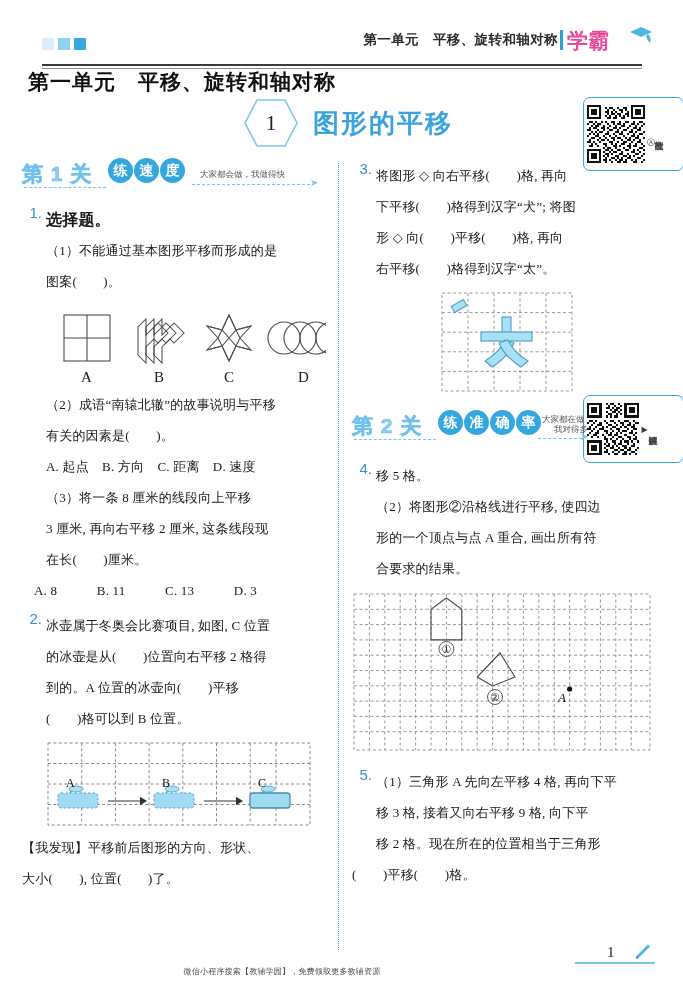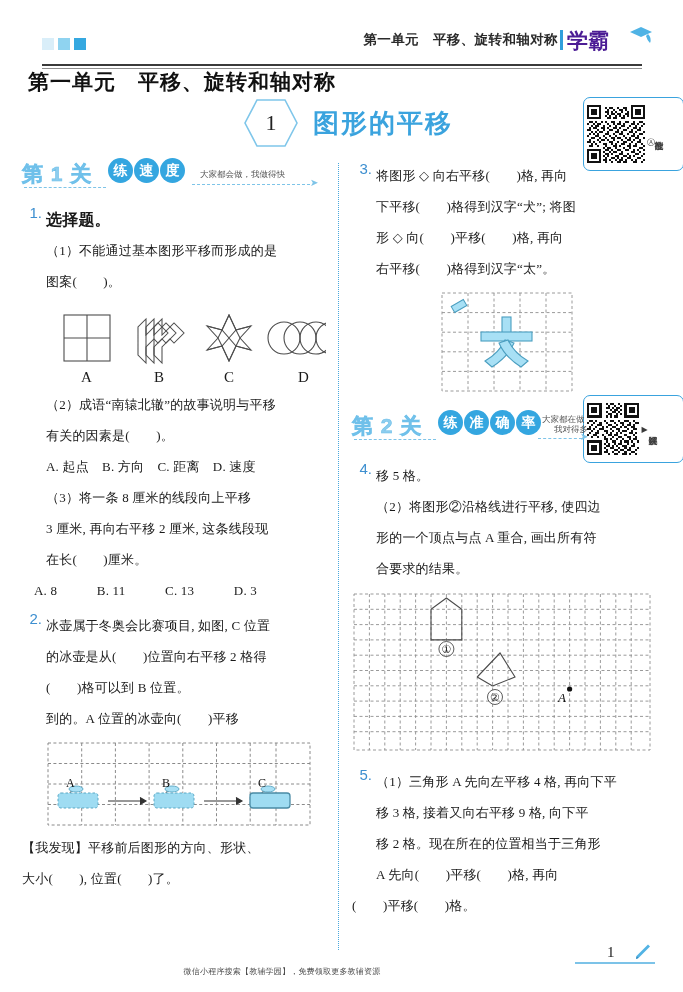--- a/index.html
+++ b/index.html
@@ -18,21 +18,21 @@
     position:absolute;right:125px;top:5px;
     font-family:"Liberation Sans","DejaVu Sans",sans-serif;
     font-weight:bold;font-size:13.5px;letter-spacing:.4px;color:#2b2b2b;
     white-space:nowrap;
   }
   .hdr-logo{position:absolute;right:28px;top:0px;height:30px;width:95px;}
   .hdr-logo .bar{position:absolute;left:0;top:4px;width:3px;height:20px;background:#2f9fdc;}
   .hdr-logo .txt{
     position:absolute;left:7px;top:1px;
     font-family:"Liberation Sans","DejaVu Sans",sans-serif;
-    font-weight:bold;font-size:21px;color:#4c1d95;letter-spacing:0px;
+    font-weight:bold;font-size:21px;color:#ec4899;letter-spacing:0px;
   }
   .hdr-rule{position:absolute;left:42px;top:38px;width:600px;height:2px;background:#3a3a3a;}
   .hdr-rule2{position:absolute;left:42px;top:41.5px;width:600px;height:1px;background:#8e8e8e;}
 
   
   .unit-title{
     position:absolute;left:28px;top:68px;
     font-family:"Liberation Sans","DejaVu Sans",sans-serif;
     font-weight:bold;font-size:21px;color:#111;letter-spacing:1px;
   }
@@ -600,22 +600,22 @@
         <div class="line">在长(　　)厘米。</div>
       </div>
     </div>
     <div style="margin-left:12px" class="line">A. 8　　　B. 11　　　C. 13　　　D. 3</div>
 
     <div class="q" style="margin-top:4px">
       <div class="qnum">2.</div>
       <div class="qbody">
         <div class="line">冰壶属于冬奥会比赛项目, 如图, C 位置</div>
         <div class="line">的冰壶是从(　　)位置向右平移 2 格得</div>
+        <div class="line">到的。A 位置的冰壶向(　　)平移</div>
         <div class="line">(　　)格可以到 B 位置。</div>
-        <div class="line">到的。A 位置的冰壶向(　　)平移</div>
 
         <div class="fig" style="margin-top:6px">
           <svg width="268" height="88" viewBox="0 0 268 88">
             <g stroke="#8a8a8a" stroke-width="1" stroke-dasharray="3,2.4" fill="none">
               <rect x="2" y="3" width="262" height="82"></rect>
               <line x1="2" y1="23.5" x2="264" y2="23.5"></line>
               <line x1="2" y1="44" x2="264" y2="44"></line>
               <line x1="2" y1="64.5" x2="264" y2="64.5"></line>
               <line x1="35.7" y1="3" x2="35.7" y2="85"></line>
               <line x1="69.4" y1="3" x2="69.4" y2="85"></line>
@@ -776,21 +776,20 @@
         <text x="206" y="110" font-size="13" font-style="italic" font-family="Liberation Serif, serif" fill="#111">A</text>
       </svg>
     </div>
 
     <div class="q" style="margin-top:10px">
       <div class="qnum">5.</div>
       <div class="qbody">
         <div class="line">（1）三角形 A 先向左平移 4 格, 再向下平</div>
         <div class="line">移 3 格, 接着又向右平移 9 格, 向下平</div>
         <div class="line">移 2 格。现在所在的位置相当于三角形</div>
-        <div class="line">A 先向(　　)平移(　　)格, 再向</div>
         <div class="line" style="margin-left:-24px">(　　)平移(　　)格。</div>
       </div>
     </div>
 
   </div>
 
   <div class="pagenum">
     <div class="ln"></div>
     <div class="n">1</div>
     <svg class="pencil" width="20" height="20" viewBox="0 0 20 20">

